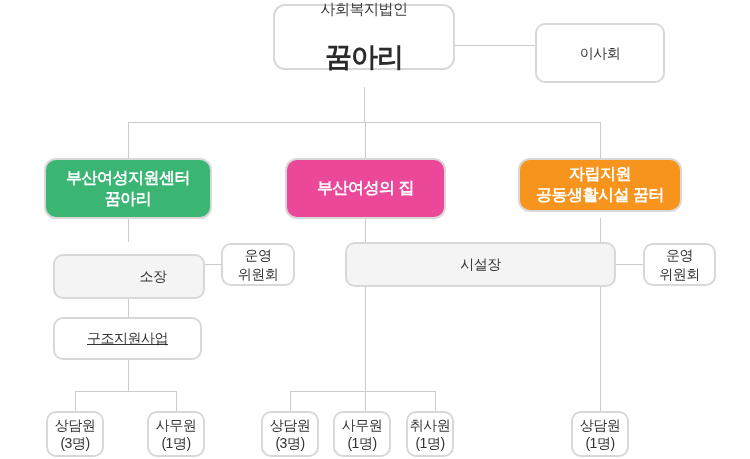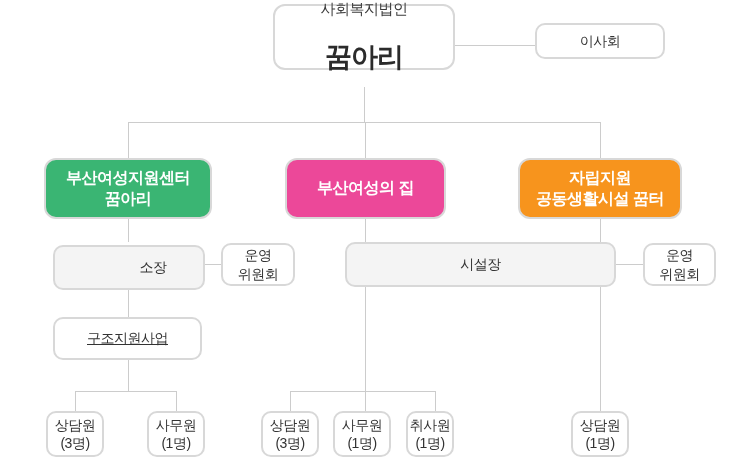--- a/index.html
+++ b/index.html
@@ -76,39 +76,39 @@
   <div class="line v" style="left:365px; top:391px; height:20px;"></div>
   <div class="line v" style="left:435px; top:391px; height:20px;"></div>
 
   <div class="line v" style="left:600px; top:287px; height:124px;"></div>
 
   <div class="box" style="left:273px; top:4px; width:182px; height:66px;gap:20px;">
     <div class="root-subtitle">사회복지법인</div>
     <div class="root-title">꿈아리</div>
   </div>
 
-  <div class="box small mid-label" style="left:535px; top:23px; width:130px; height:36px;">
+  <div class="box small mid-label" style="left:535px; top:23px; width:130px; height:60px;">
     <div>이사회</div>
   </div>
 
   <div class="box colored" style="left: 44px; top: 158px; width: 168px; height: 61px; background-color: rgb(58, 181, 115);">
     <div>부산여성지원센터</div>
     <div>꿈아리</div>
   </div>
 
   <div class="box colored" style="left: 285px; top: 158px; width: 161px; height: 61px; background-color: #ec4899;">
     <div>부산여성의 집</div>
   </div>
 
-  <div class="box colored" style="left: 518px; top: 158px; width: 164px; height: 61px; background-color: rgb(247, 148, 29);">
+  <div class="box colored" style="left: 518px; top: 158px; width: 164px; height: 54px; background-color: rgb(247, 148, 29);">
     <div>자립지원</div>
     <div>공동생활시설 꿈터</div>
   </div>
 
-  <div class="box small grayfill mid-label" style="left:53px; top:245px; width:152px; height:45px;padding-left:48px;">
+  <div class="box small grayfill mid-label" style="left:53px; top:254px; width:152px; height:45px;padding-left:48px;">
     <div>소장</div>
   </div>
 
   <div class="box small small-label" style="left:221px; top:243px; width:74px; height:43px;">
     <div>운영</div>
     <div>위원회</div>
   </div>
 
   <div class="box small grayfill mid-label" style="left:345px; top:242px; width:271px; height:45px;">
     <div>시설장</div>

